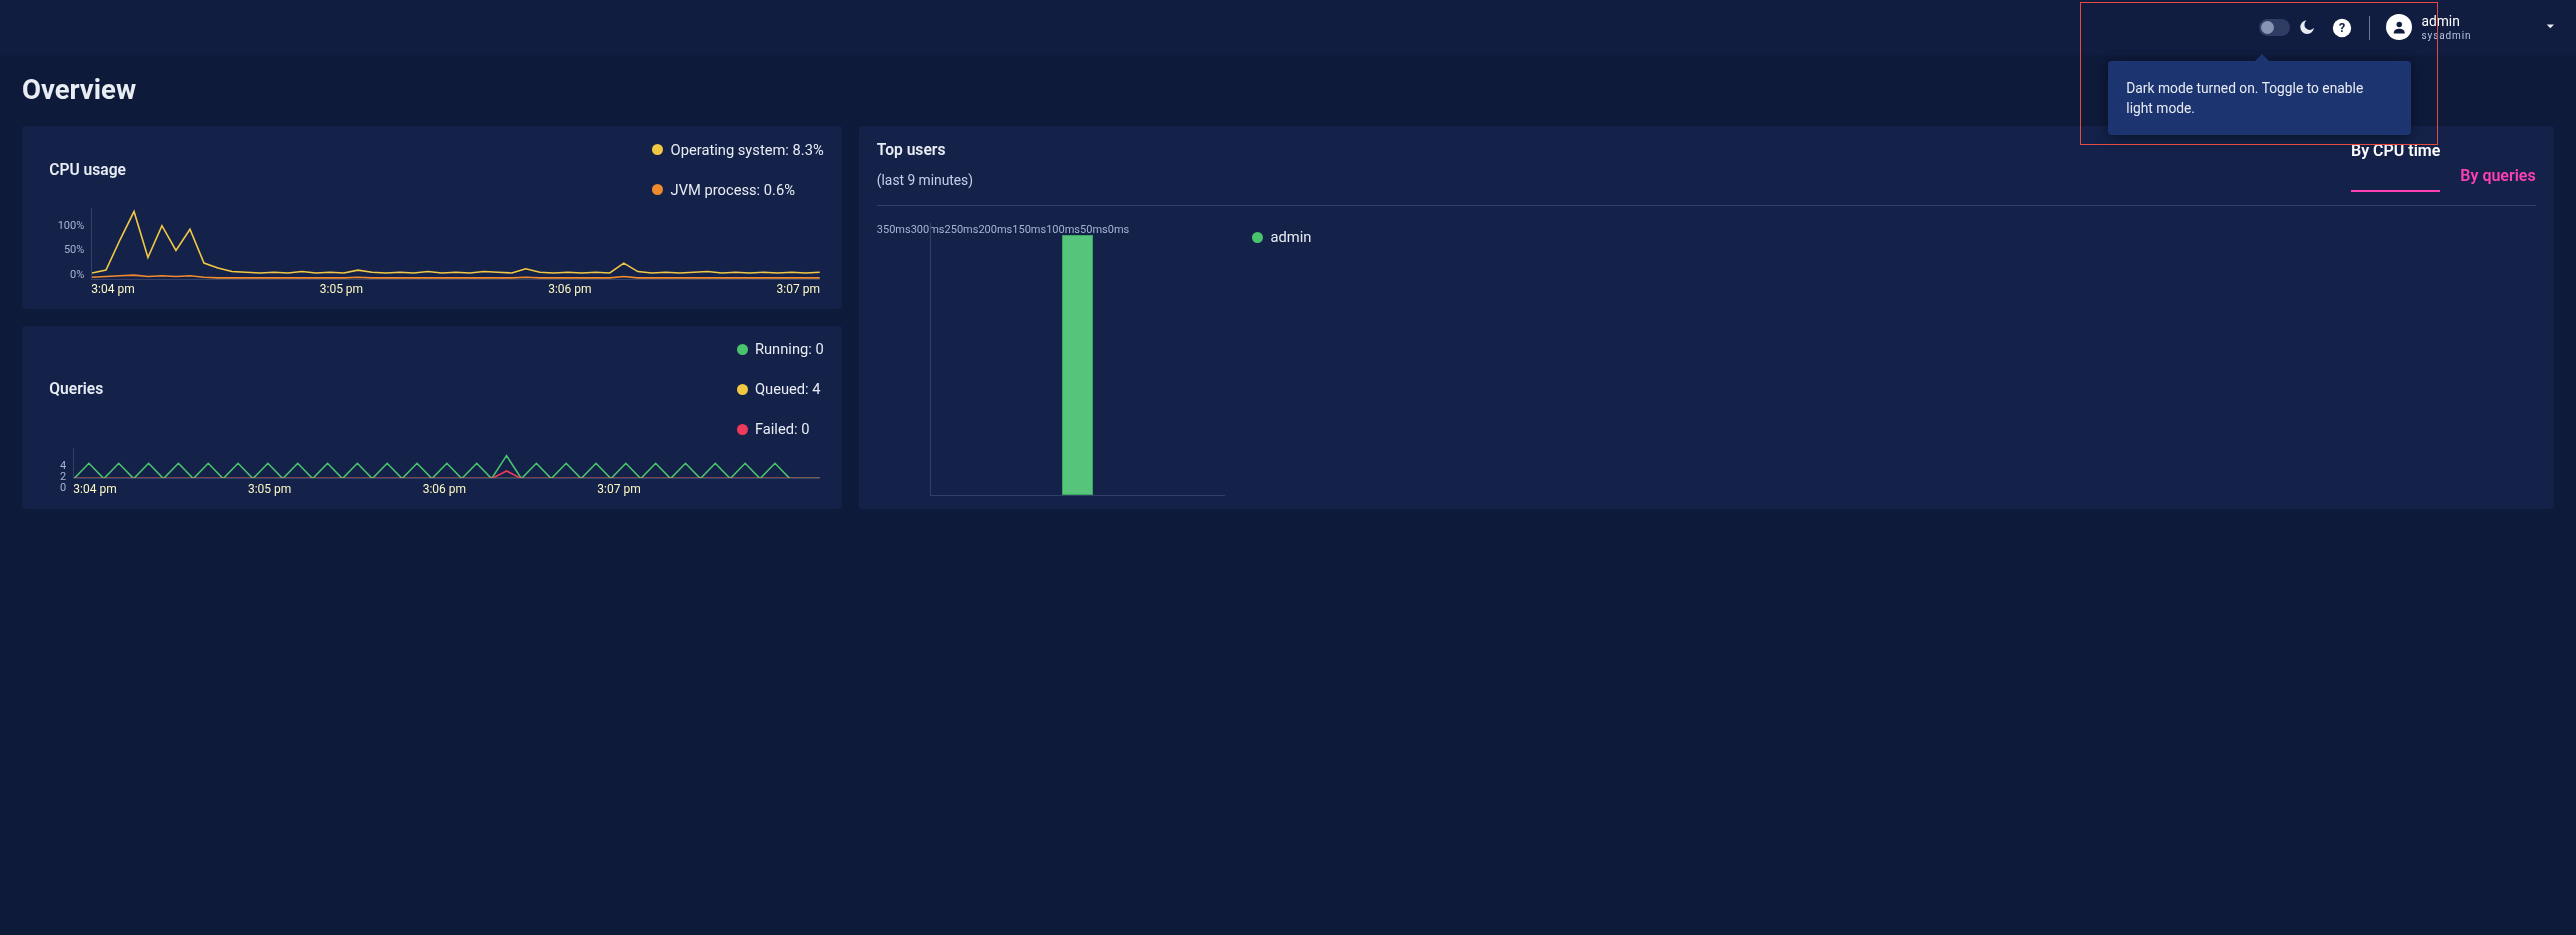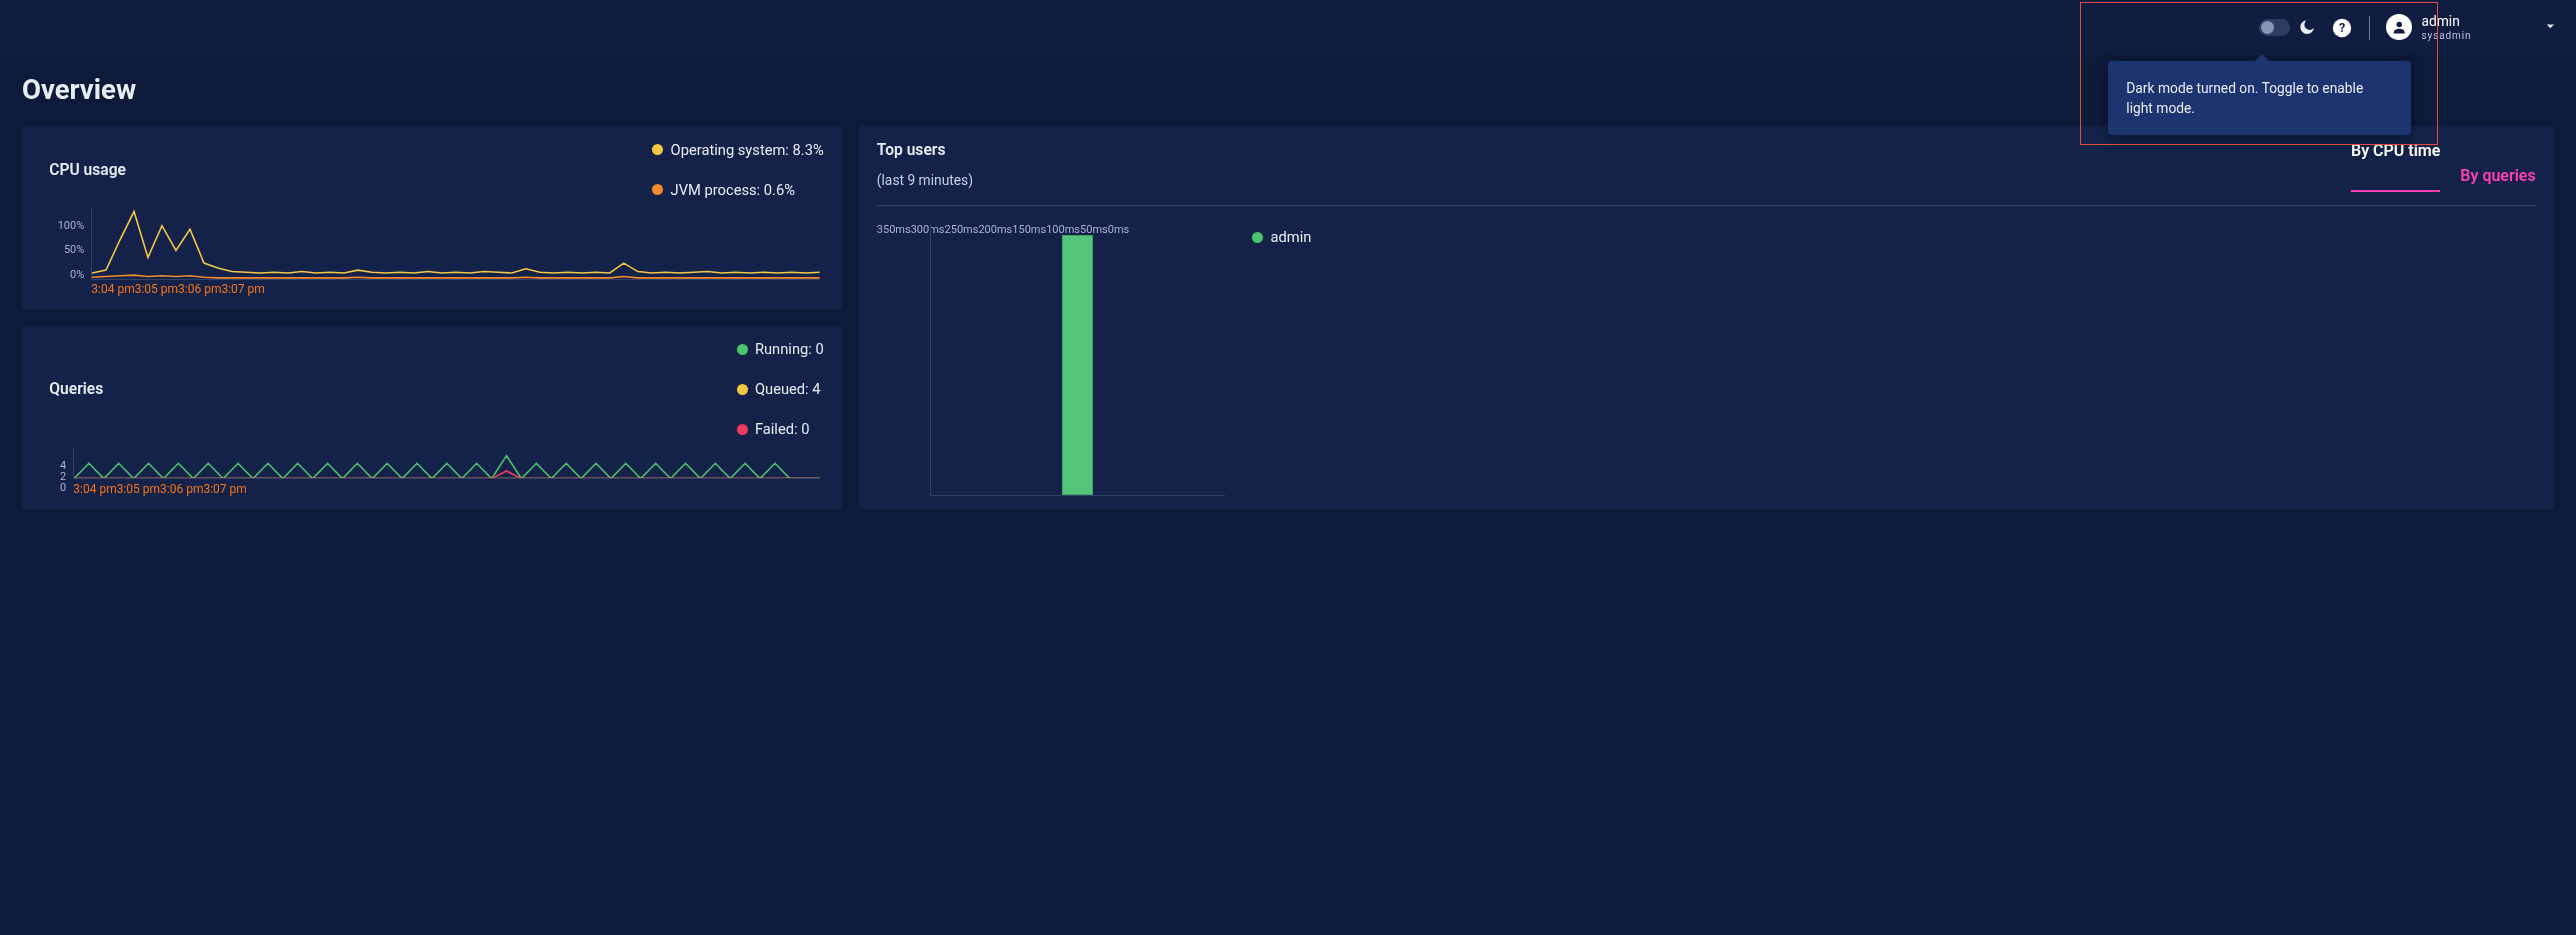--- a/index.html
+++ b/index.html
@@ -108,22 +108,22 @@
   
   .chart-area { flex: 1; position: relative; }
   .y-axis {
     position: absolute; left: 0; top: 12px; bottom: 16.5px;
     display: flex; flex-direction: column; justify-content: space-between;
     font-size: 11px; color: #a7b3d4; text-align: right; width: 44px;
   }
   .y-axis span { line-height: 1; }
   .x-axis {
     position: absolute; left: 51px; right: 3.7px; bottom: 0;
-    display: flex; justify-content: flex-start;
-    font-size: 12px; color: #f97316;
+    display: flex; justify-content: space-between;
+    font-size: 12px; color: #fef9c3;
   }
   .plot {
     position: absolute; left: 51px; right: 3.7px; top: 0; bottom: 16.5px;
     border-left: 0.9px solid #324067;
     border-bottom: 0.9px solid #324067;
   }
   .plot svg { width: 100%; height: 100%; display: block; }
 
   
   .users-head { display: flex; align-items: flex-start; justify-content: space-between; }

